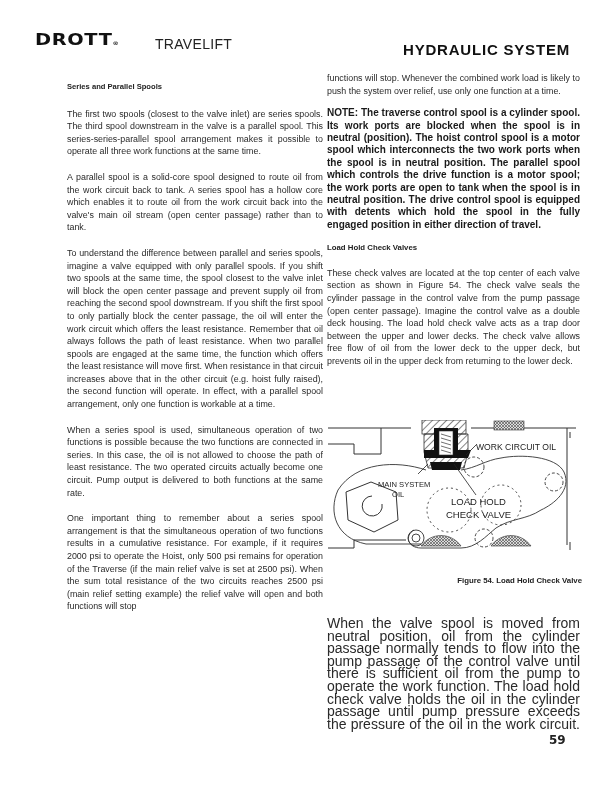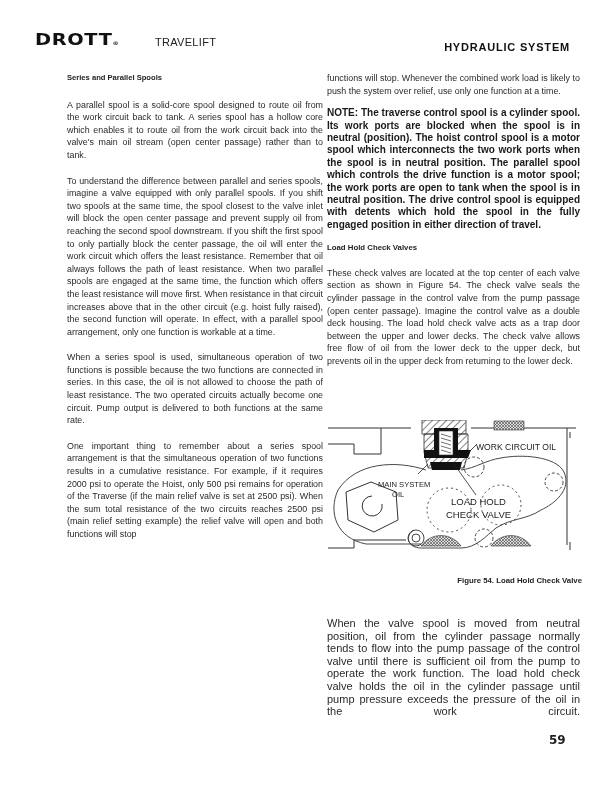--- a/index.html
+++ b/index.html
@@ -1,43 +1,44 @@
 <!DOCTYPE html>
 <html><head>
   <meta charset="utf-8">
   <style>
     html, body { margin: 0; padding: 0; background: #ffffff; }
     body { width: 612px; height: 792px; position: relative; overflow: hidden; color: #1e1e1e; font-family: "Liberation Sans", sans-serif; }
     .hdr-brand { position: absolute; left: 35px; top: 31px; font-family: "DejaVu Sans", sans-serif; font-weight: bold; font-size: 15.5px; letter-spacing: 0.5px; color: #111; transform: scaleX(1.25); transform-origin: left center; }
     .hdr-brand .dot { font-size: 5px; vertical-align: baseline; }
-    .hdr-sub { position: absolute; left: 155px; top: 36px; font-size: 11px; letter-spacing: 0.3px; color: #222; text-align: center; }
-    .hdr-section { position: absolute; right: 42px; top: 41px; font-size: 11px; font-weight: bold; letter-spacing: 0.8px; color: #111; margin-left: 30px; }
-    .col { position: absolute; top: 72px; width: 256px; font-size: 8.9px; line-height: 12.6px; color: #2a2a2a; }
+    .hdr-sub { position: absolute; left: 155px; top: 36px; font-size: 14px; letter-spacing: 0.3px; color: #222; text-align: center; }
+    .hdr-section { position: absolute; right: 42px; top: 41px; font-size: 15px; font-weight: bold; letter-spacing: 0.8px; color: #111; margin-left: 30px; }
+    .col { position: absolute; top: 81px; width: 256px; font-size: 8.9px; line-height: 12.6px; color: #2a2a2a; }
     .col.left { left: 67px; }
     .col.right { left: 327px; width: 253px; top: 72px; }
     .col p { margin: 0 0 13px 0; text-align: justify; text-align-last: left; }
     .h-bold { font-weight: bold; font-size: 7.6px; margin: 0 0 14px 0; color: #222; }
     .h-right { font-weight: bold; font-size: 7.8px; margin: -4px 0 12px 0; color: #222; }
     .note { font-weight: bold; font-size: 10px; line-height: 12.4px; color: #1a1a1a; }
     .figure { position: absolute; left: 326px; top: 420px; width: 256px; height: 140px; }
     .fig-caption { position: absolute; left: 326px; top: 576px; width: 256px; text-align: right; font-size: 7.8px; font-weight: bold; color: #222; }
-    .col-right-lower { position: absolute; left: 327px; top: 617px; width: 253px; font-size: 11px; line-height: 12.6px; color: #2a2a2a; }
+    .col-right-lower { position: absolute; left: 327px; top: 617px; width: 253px; font-size: 14px; line-height: 12.6px; color: #2a2a2a; }
     .col-right-lower p { margin: 0; text-align: justify; text-align-last: justify; }
     .page-num { position: absolute; left: 549px; top: 733px; font-size: 12px; font-weight: bold; color: #222; font-family: "DejaVu Sans", sans-serif; }
     .fig-label { font-family: "Liberation Sans", sans-serif; fill: #222; }
   </style>
 </head>
 <body>
 
 <div class="hdr-brand"><span>DROTT</span><span class="dot">®</span></div>
 <div class="hdr-sub">TRAVELIFT</div>
 <div class="hdr-section">HYDRAULIC SYSTEM</div>
 
 <div class="col left">
   <div class="h-bold">Series and Parallel Spools</div>
+  <p>The first two spools (closest to the valve inlet) are series spools. The third spool downstream in the valve is a parallel spool. This series-series-parallel spool arrangement makes it possible to operate all three work functions at the same time.</p>
   <p>A parallel spool is a solid-core spool designed to route oil from the work circuit back to tank. A series spool has a hollow core which enables it to route oil from the work circuit back into the valve's main oil stream (open center passage) rather than to tank.</p>
   <p>To understand the difference between parallel and series spools, imagine a valve equipped with only parallel spools. If you shift two spools at the same time, the spool closest to the valve inlet will block the open center passage and prevent supply oil from reaching the second spool downstream. If you shift the first spool to only partially block the center passage, the oil will enter the work circuit which offers the least resistance. Remember that oil always follows the path of least resistance. When two parallel spools are engaged at the same time, the function which offers the least resistance will move first. When resistance in that circuit increases above that in the other circuit (e.g. hoist fully raised), the second function will operate. In effect, with a parallel spool arrangement, only one function is workable at a time.</p>
   <p>When a series spool is used, simultaneous operation of two functions is possible because the two functions are connected in series. In this case, the oil is not allowed to choose the path of least resistance. The two operated circuits actually become one circuit. Pump output is delivered to both functions at the same rate.</p>
   <p>One important thing to remember about a series spool arrangement is that the simultaneous operation of two functions results in a cumulative resistance. For example, if it requires 2000 psi to operate the Hoist, only 500 psi remains for operation of the Traverse (if the main relief valve is set at 2500 psi). When the sum total resistance of the two circuits reaches 2500 psi (main relief setting example) the relief valve will open and both functions will stop</p>
 </div>
 
 <div class="col right">
   <p style="margin-bottom:10px;">functions will stop. Whenever the combined work load is likely to push the system over relief, use only one function at a time.</p>
   <p class="note" style="margin-bottom:11px;">NOTE: The traverse control spool is a cylinder spool. Its work ports are blocked when the spool is in neutral (position). The hoist control spool is a motor spool which interconnects the two work ports when the spool is in neutral position. The parallel spool which controls the drive function is a motor spool; the work ports are open to tank when the spool is in neutral position. The drive control spool is equipped with detents which hold the spool in the fully engaged position in either direction of travel.</p>
   <div class="h-right" style="margin-top:0;">Load Hold Check Valves</div>

